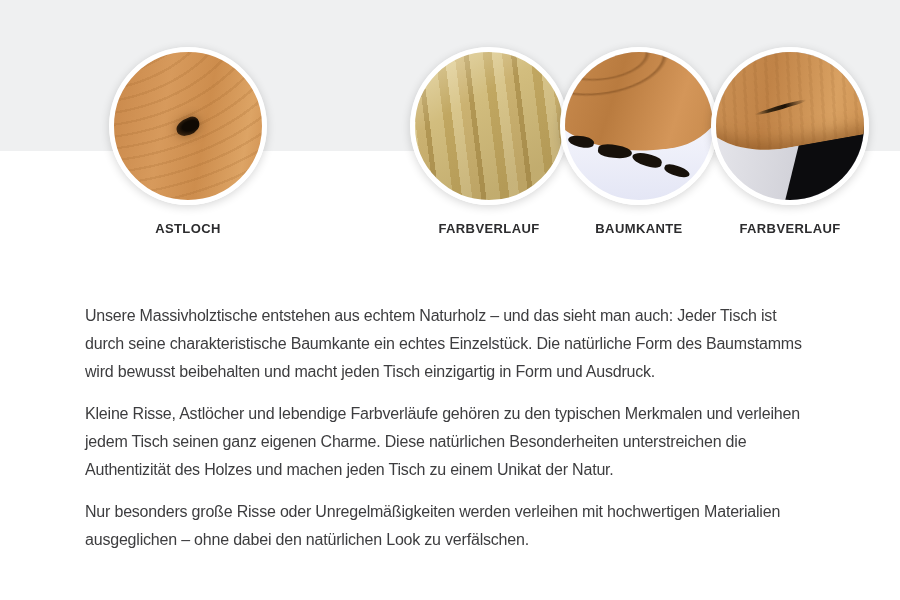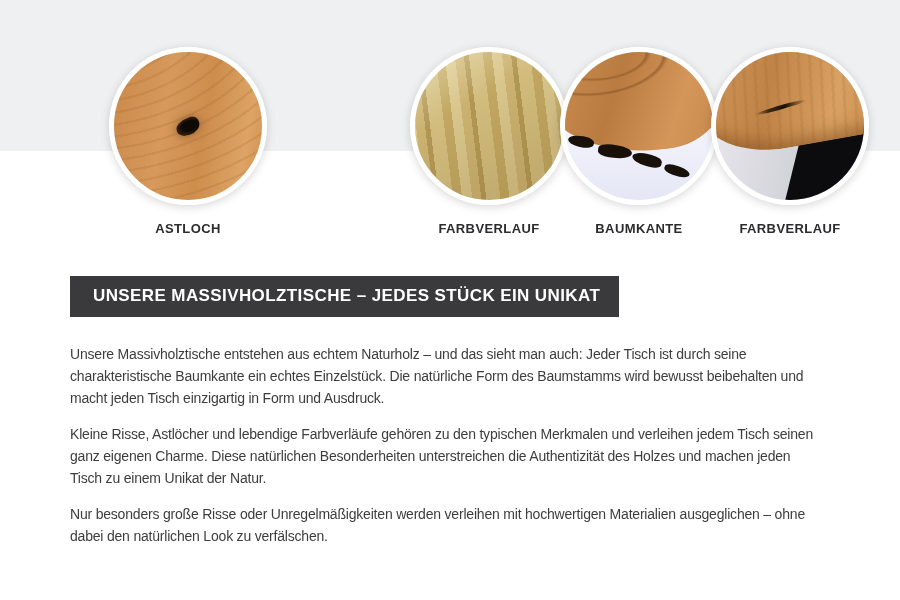--- a/index.html
+++ b/index.html
@@ -97,21 +97,21 @@
   }
 
   
   .content{position:absolute;left:70px;top:276px;width:752px;}
   .title-bar{
     display:inline-block;background:var(--bar,#3a3a3c);color:#fff;
     font-size:17px;font-weight:bold;letter-spacing:.4px;
     padding:10px 19px 11px 23px;
   }
   p.para{
-    margin:14px 0 0;font-size:14px;line-height:22px;letter-spacing:-0.2px;
+    margin:14px 15px 0;font-size:16px;line-height:28px;letter-spacing:-0.2px;
     color:var(--text,#3d3d3f);
   }
   p.para.first{margin-top:26px;}
 </style>
 </head>
 <body>
 
 <div class="page">
 
   <div class="hero-band"></div>
@@ -147,21 +147,18 @@
         <div class="leg-dark"></div>
         <div class="wood-corner"></div>
         <div class="repair-crack"></div>
       </div>
       <figcaption class="feature-label">FARBVERLAUF</figcaption>
     </figure>
 
   </div>
 
   <section class="content">
-    <div class="title-bar">
-      <span>UNSERE MASSIVHOLZTISCHE – JEDES STÜCK EIN UNIKAT</span>
-    </div>
     <p class="para first">Unsere Massivholztische entstehen aus echtem Naturholz – und das sieht man auch: Jeder Tisch ist durch seine charakteristische Baumkante ein echtes Einzelstück. Die natürliche Form des Baumstamms wird bewusst beibehalten und macht jeden Tisch einzigartig in Form und Ausdruck.</p>
     <p class="para">Kleine Risse, Astlöcher und lebendige Farbverläufe gehören zu den typischen Merkmalen und verleihen jedem Tisch seinen ganz eigenen Charme. Diese natürlichen Besonderheiten unterstreichen die Authentizität des Holzes und machen jeden Tisch zu einem Unikat der Natur.</p>
     <p class="para">Nur besonders große Risse oder Unregelmäßigkeiten werden verleihen mit hochwertigen Materialien ausgeglichen – ohne dabei den natürlichen Look zu verfälschen.</p>
   </section>
 
 </div>
 
 </body></html>

